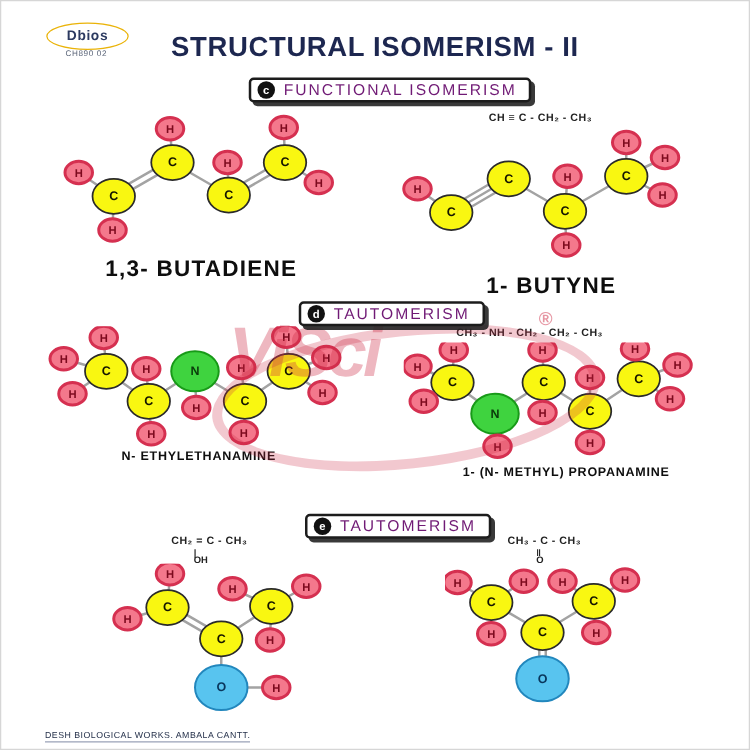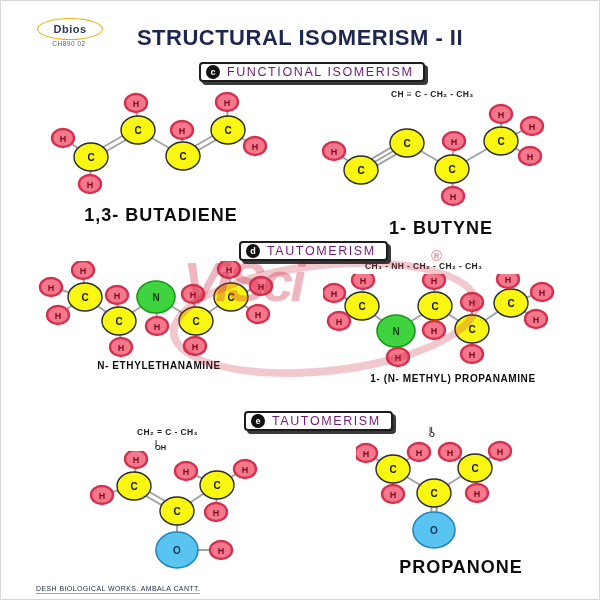--- a/index.html
+++ b/index.html
@@ -440,20 +440,21 @@
           <ellipse cx="137" cy="61" rx="11" ry="9" fill="#f4788c" stroke="#d53050" stroke-width="2.4"></ellipse>
           <text x="137" y="61.5" class="atom-label" fill="#7d0a1e" font-size="9">H</text>
         </g>
         <g>
           <ellipse cx="142" cy="99" rx="11" ry="9" fill="#f4788c" stroke="#d53050" stroke-width="2.4"></ellipse>
           <text x="142" y="99.5" class="atom-label" fill="#7d0a1e" font-size="9">H</text>
         </g>
       </svg>
   </div>
   <div class="mol" style="left:355px;top:426px;width:210px;">
+    <div class="formula" style="margin-left:50px;">CH₃ - C - CH₃</div>
     <div class="formula-sub" style="margin-left:73px;">
       <span>‖</span>
       <span>O</span>
     </div>
     <svg width="210" height="118" viewBox="0 0 210 118">
         <line x1="37" y1="31" x2="78" y2="55" stroke="#a3a3a3" stroke-width="2" class="bond"></line>
         <line x1="78" y1="55" x2="119" y2="30" stroke="#a3a3a3" stroke-width="2" class="bond"></line>
         <line x1="80.6" y1="55" x2="80.6" y2="92" stroke="#a3a3a3" stroke-width="2" class="bond"></line>
         <line x1="75.4" y1="55" x2="75.4" y2="92" stroke="#a3a3a3" stroke-width="2" class="bond"></line>
         <line x1="37" y1="31" x2="10" y2="15" stroke="#a3a3a3" stroke-width="2" class="bond"></line>
@@ -496,21 +497,20 @@
         </g>
         <g>
           <ellipse cx="144" cy="13" rx="11" ry="9" fill="#f4788c" stroke="#d53050" stroke-width="2.4"></ellipse>
           <text x="144" y="13.5" class="atom-label" fill="#7d0a1e" font-size="9">H</text>
         </g>
         <g>
           <ellipse cx="121" cy="55" rx="11" ry="9" fill="#f4788c" stroke="#d53050" stroke-width="2.4"></ellipse>
           <text x="121" y="55.5" class="atom-label" fill="#7d0a1e" font-size="9">H</text>
         </g>
       </svg>
-    <div class="mol-name">PROPANONE</div>
   </div>
 
   <div class="watermark">
     <div class="wm-ellipse"></div>
     <div class="wm-text">ViSci</div>
     <div class="wm-reg">®</div>
   </div>
 
   <div class="footer">DESH BIOLOGICAL WORKS. AMBALA CANTT.</div>
 

